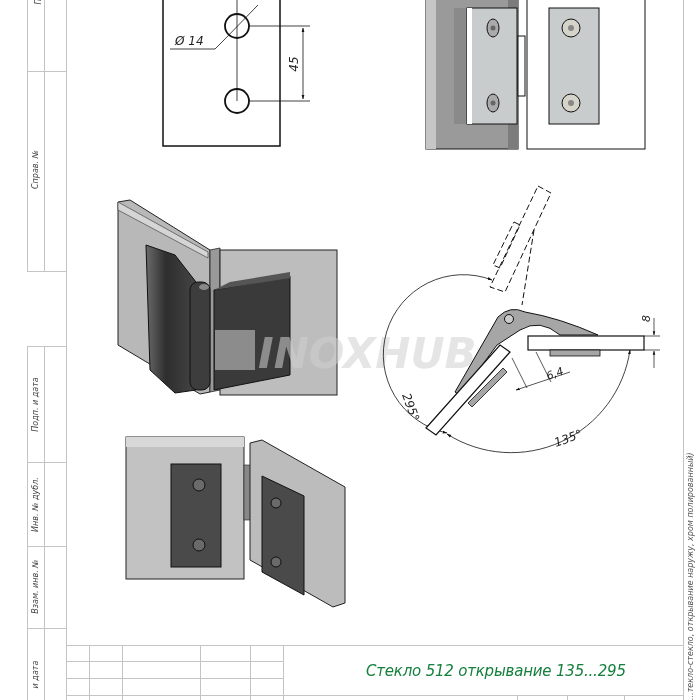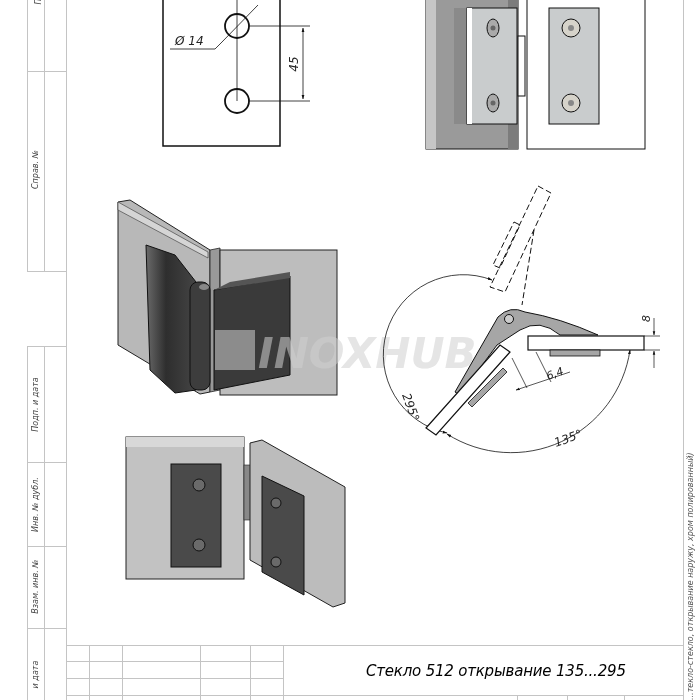--- a/index.html
+++ b/index.html
@@ -1,21 +1,21 @@
 <!DOCTYPE html>
 <html><head>
 <meta charset="utf-8">
 <style>
   html,body{margin:0;padding:0;background:#fff;}
   body{width:700px;height:700px;position:relative;overflow:hidden;font-family:"DejaVu Sans",sans-serif;}
   .abs{position:absolute;}
   .vline{position:absolute;width:0;border-left:1.5px solid #c4c4c4;}
   .hline{position:absolute;height:0;border-top:1.5px solid #c4c4c4;}
   .vtext{position:absolute;transform:rotate(-90deg);transform-origin:center center;white-space:nowrap;font-size:8px;font-style:italic;color:#444;font-family:"DejaVu Sans",sans-serif;}
-  .title-text{position:absolute;left:366px;top:662px;font-size:15px;font-style:italic;color:#000000;font-family:"DejaVu Sans",sans-serif;letter-spacing:-0.2px;}
+  .title-text{position:absolute;left:366px;top:662px;font-size:15px;font-style:italic;color:#15803d;font-family:"DejaVu Sans",sans-serif;letter-spacing:-0.2px;}
   .right-vtext{position:absolute;transform:rotate(-90deg);transform-origin:left top;white-space:nowrap;font-size:8px;font-style:italic;color:#555;font-family:"DejaVu Sans",sans-serif;}
   svg text{font-family:"DejaVu Sans",sans-serif;font-style:italic;}
 </style>
 </head>
 <body>
 
 <div>
 
   <div class="vline" style="left:27px;top:0;height:272px;"></div>
   <div class="vline" style="left:44px;top:0;height:272px;"></div>

